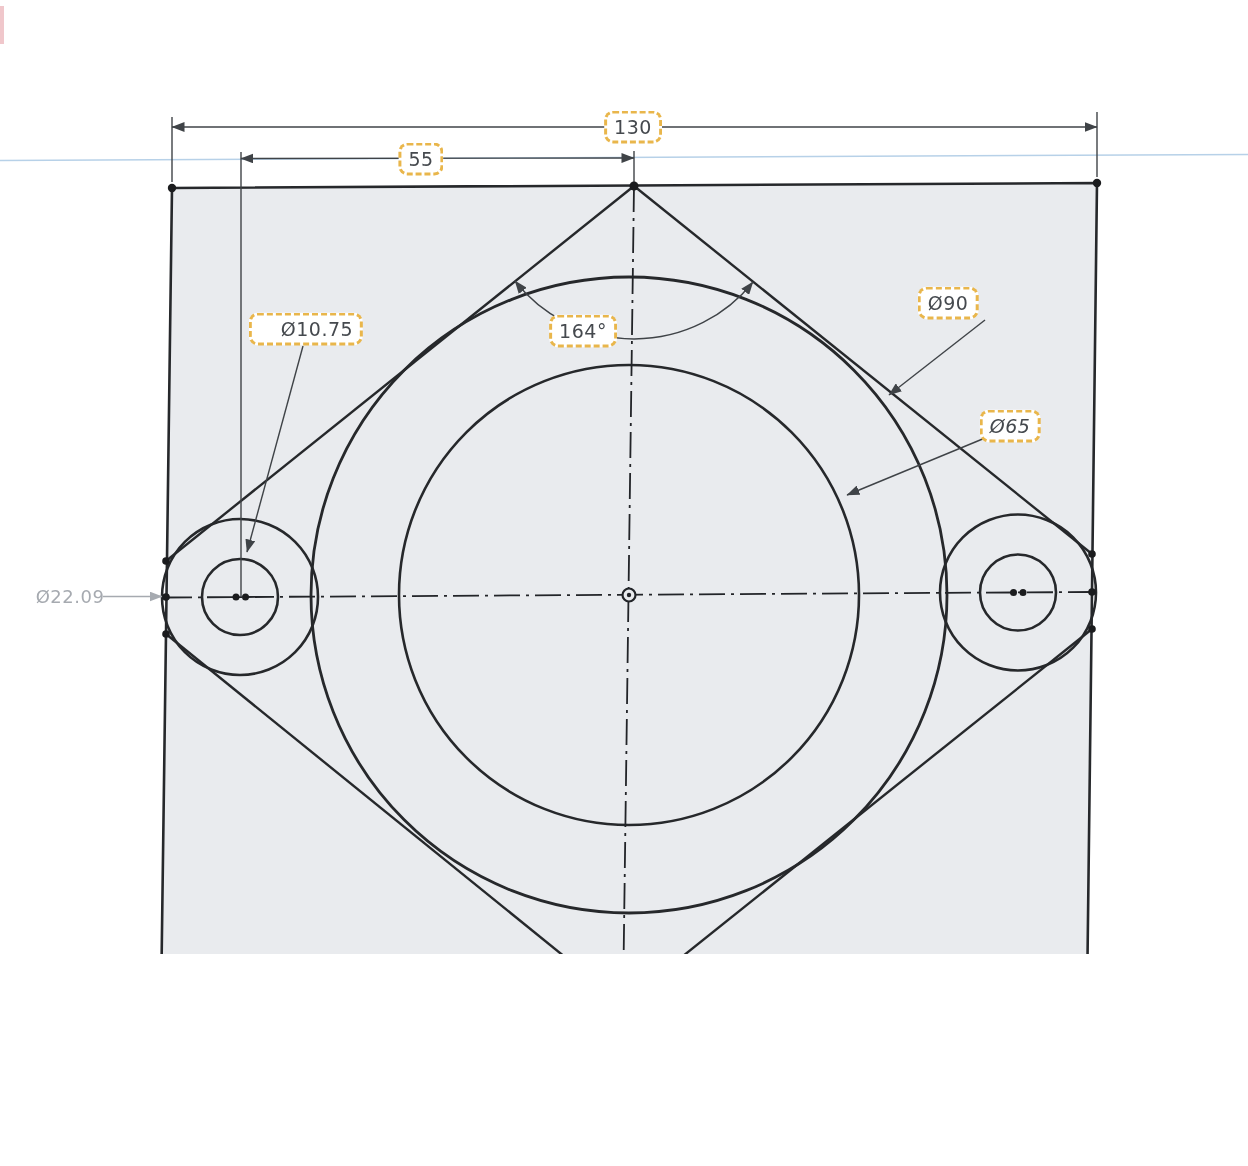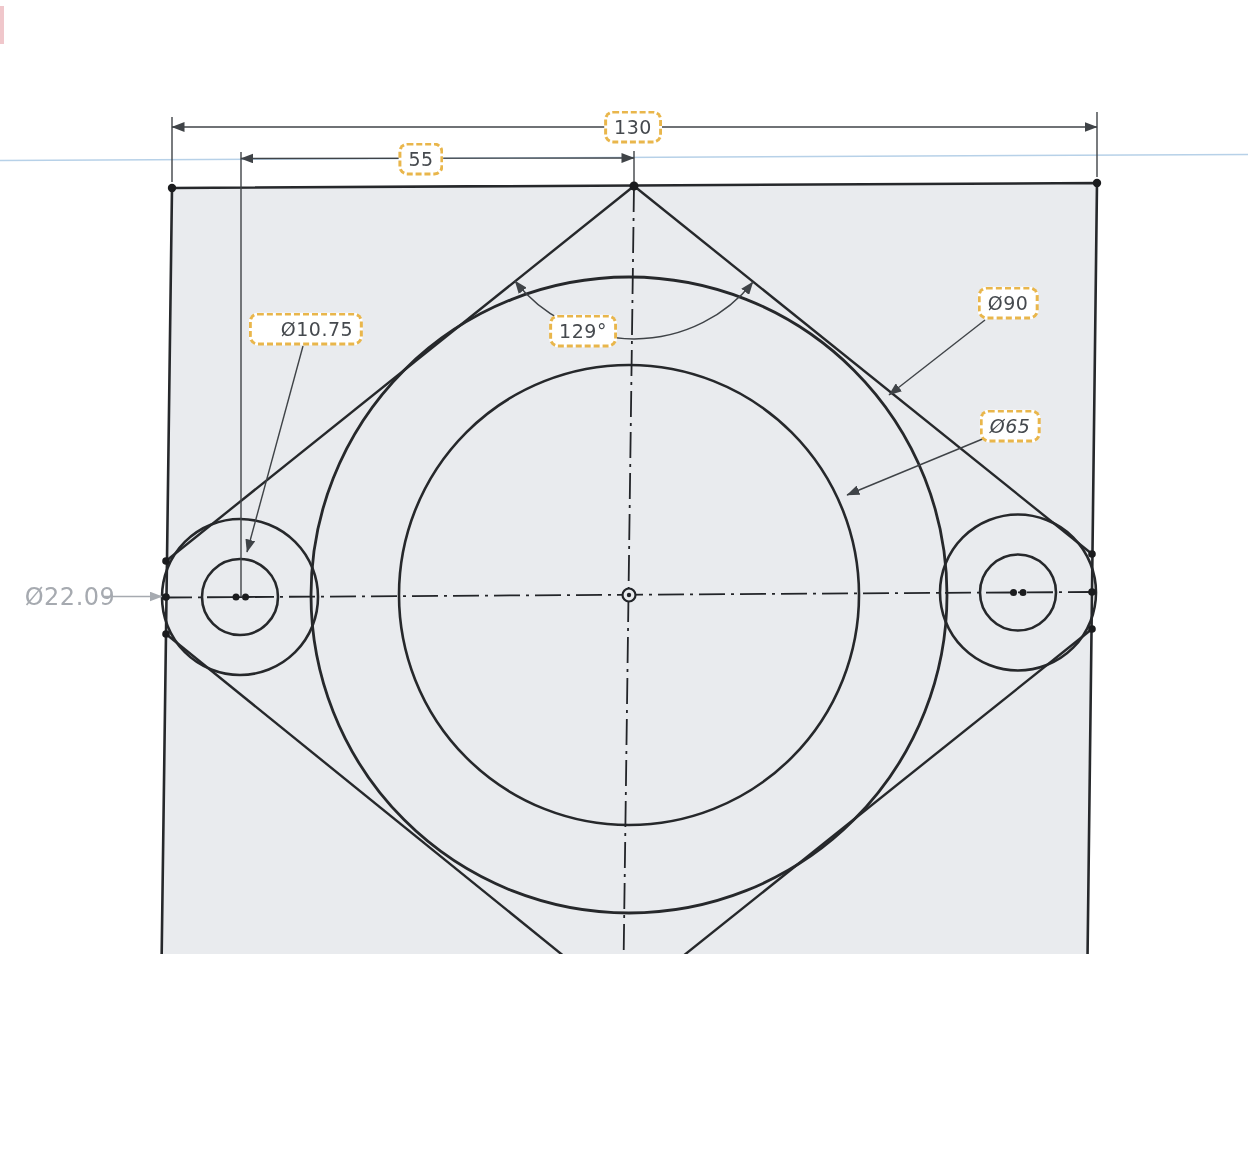--- a/index.html
+++ b/index.html
@@ -21,21 +21,21 @@
     font-size:19px;
     color:#45494e;
     white-space:nowrap;
     line-height:24px;
     letter-spacing:0.5px;
   }
   .dim-label.reference{
     background:transparent;
     border:none;
     color:#a6aab0;
-    font-size:24px;
+    font-size:18px;
     padding:0;
     letter-spacing:0.5px;
   }
   .artifact{
     position:absolute;left:0;top:6px;width:4px;height:38px;
     background:rgba(222,130,140,0.45);
   }
 </style>
 </head>
 <body>
@@ -122,23 +122,23 @@
       <circle cx="245.5" cy="597" r="3.5" fill="#1b1c1e"></circle>
       <circle cx="1013.5" cy="592.5" r="3.5" fill="#1b1c1e"></circle>
       <circle cx="1023" cy="592.5" r="3.5" fill="#1b1c1e"></circle>
     </g>
   </svg>
 
   <div class="dim-label" style="left:633px;top:127px;">130</div>
 
   <div class="dim-label" style="left:421px;top:159px;">55</div>
 
-  <div class="dim-label" style="left:583px;top:331px;">129°</div>
+  <div class="dim-label" style="left:583px;top:331px;">164°</div>
 
   <div class="dim-label" style="left:306px;top:329px;padding-left:29px;">Ø10.75</div>
 
-  <div class="dim-label" style="left:1008px;top:303px;">Ø90</div>
+  <div class="dim-label" style="left:948px;top:303px;">Ø90</div>
 
   <div class="dim-label" style="left:1010px;top:426px;font-style:italic;">Ø65</div>
 
   <div class="dim-label reference" style="left:70px;top:597px;">Ø22.09</div>
 
 </div>
 
 </body></html>

